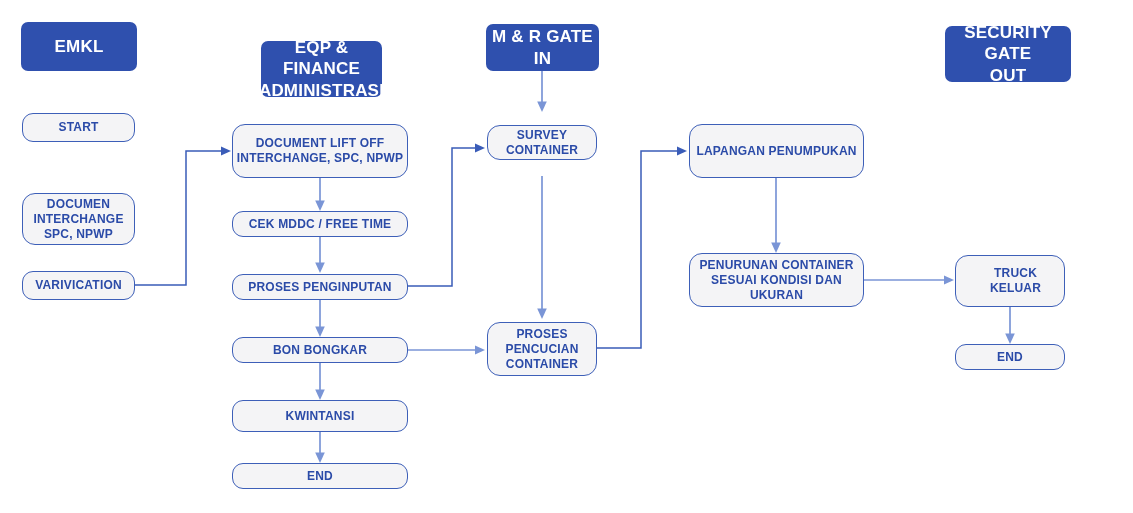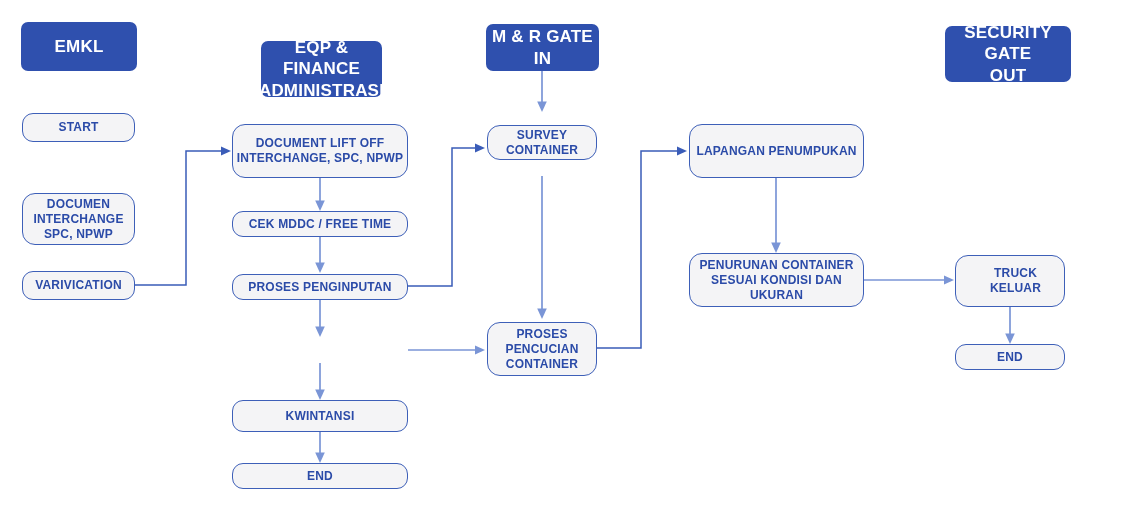--- a/index.html
+++ b/index.html
@@ -184,20 +184,21 @@
   <div class="node step tall" style="left:22px;top:181px;width:113px;height:52px;margin-top:12px;">DOCUMEN<br>INTERCHANGE<br>SPC, NPWP</div>
 
   <div class="node step" style="left:22px;top:271px;width:113px;height:29px;text-align:right;">VARIVICATION</div>
 
   <div class="node step tall" style="left:232px;top:124px;width:176px;height:54px;">DOCUMENT LIFT OFF<br>INTERCHANGE, SPC, NPWP</div>
 
   <div class="node step" style="left:232px;top:211px;width:176px;height:26px;">CEK MDDC / FREE TIME</div>
 
   <div class="node step" style="left:232px;top:274px;width:176px;height:26px;">PROSES PENGINPUTAN</div>
 
+  <div class="node step" style="left:232px;top:337px;width:176px;height:26px;">BON BONGKAR</div>
 
   <div class="node step" style="left:232px;top:400px;width:176px;height:32px;">KWINTANSI</div>
 
   <div class="node step" style="left:232px;top:463px;width:176px;height:26px;">END</div>
 
   <div class="node step tall" style="left:487px;top:125px;width:110px;height:35px;">SURVEY<br>CONTAINER</div>
 
   <div class="node step tall" style="left:487px;top:322px;width:110px;height:54px;">PROSES<br>PENCUCIAN<br>CONTAINER</div>
 
   <div class="node step tall" style="left:689px;top:124px;width:175px;height:54px;">LAPANGAN PENUMPUKAN</div>

